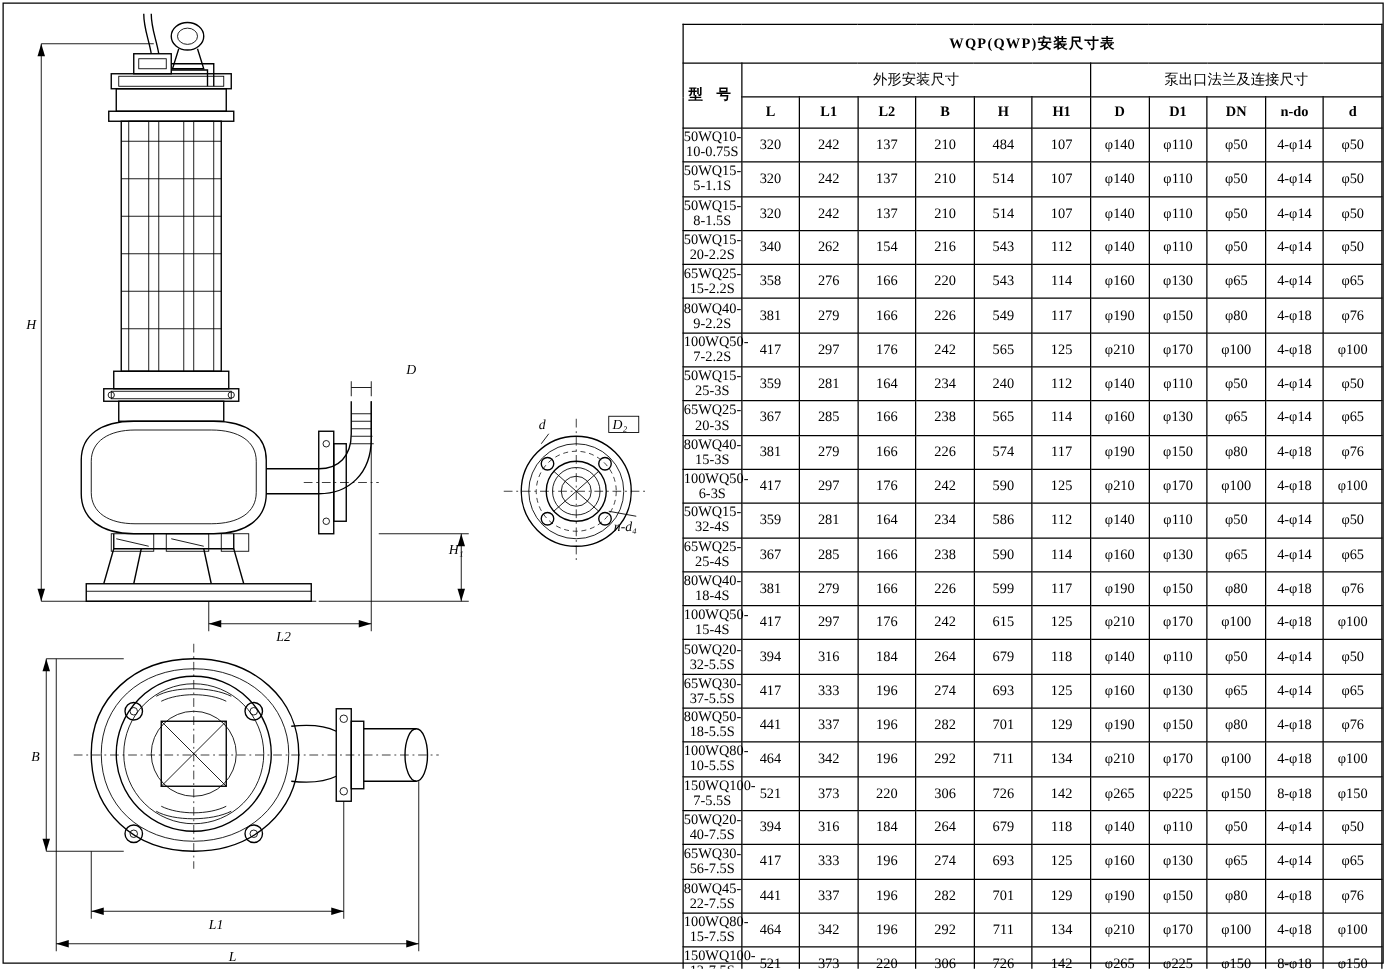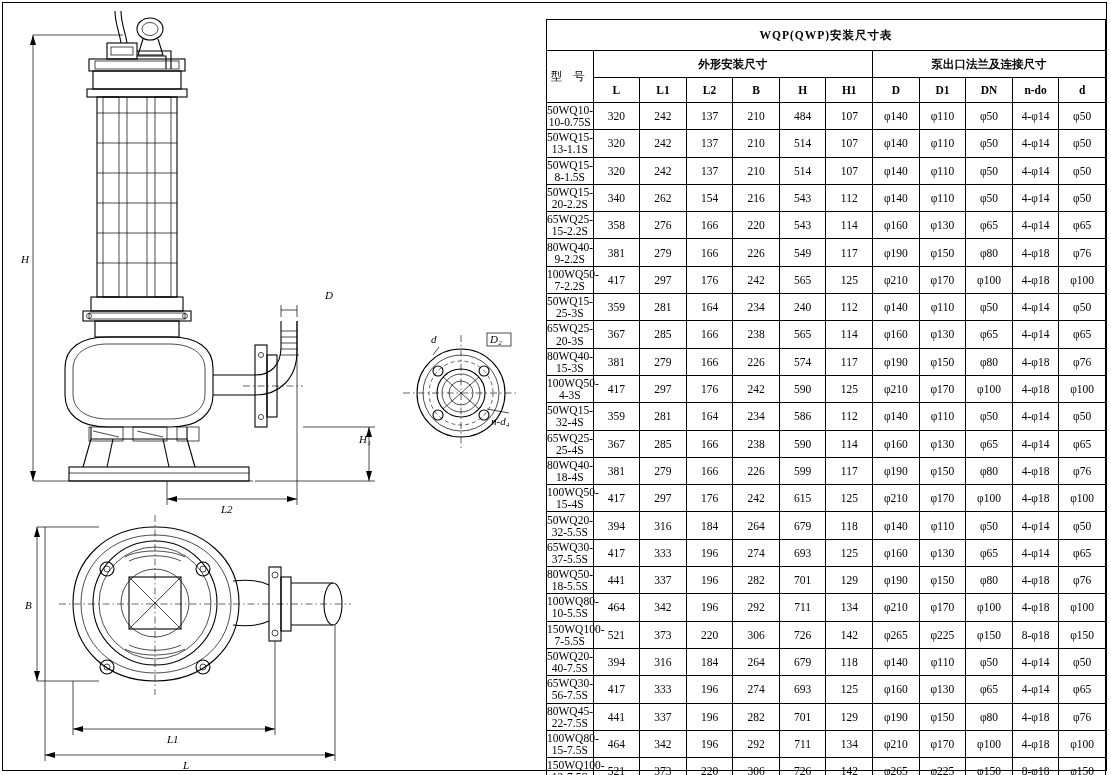--- a/index.html
+++ b/index.html
@@ -10,22 +10,22 @@
   .outer-frame{position:absolute;left:2px;top:2px;width:1105px;height:769px;border:1px solid #000;box-sizing:border-box;}
 
   
   .drawing{position:absolute;left:3px;top:3px;width:542px;height:767px;overflow:hidden;}
 
   
   .table-wrap{position:absolute;left:546px;top:19px;width:560px;height:586px;}
   table.dims{border-collapse:collapse;width:100%;height:100%;table-layout:fixed;}
   table.dims td,table.dims th{border:1px solid #000;text-align:center;vertical-align:middle;font-family:"Liberation Serif",serif;font-size:11.5px;padding:0;line-height:1.05;}
   .tbl-title{font-size:15px;font-weight:bold;letter-spacing:1px;height:30px;}
-  .grp-head{font-size:13px;font-weight:bold;height:26px;}
-  .model-head{font-size:13.5px;font-weight:normal;letter-spacing:4px;}
+  .grp-head{font-size:13px;font-weight:normal;height:26px;}
+  .model-head{font-size:13.5px;font-weight:bold;letter-spacing:4px;}
   .col-head{font-size:12px;font-weight:bold;height:24px;}
   td.model{font-size:11px;letter-spacing:0px;}
   .row td{height:26.3px;}
   .c-l{width:40px}.c-l1{width:40px}.c-l2{width:40px}.c-b{width:38px}.c-h{width:38px}.c-h1{width:36px}
   .c-d{width:42px}.c-d1{width:42px}.c-dn{width:40px}.c-ndo{width:50px}.c-dd{width:42px}
   .c-model{width:112px}
 
   
   svg{display:block;}
   .ln{stroke:#000;fill:none;}
@@ -286,21 +286,21 @@
             <td class="c-b">210</td>
             <td class="c-h">484</td>
             <td class="c-h1">107</td>
             <td class="c-d">φ140</td>
             <td class="c-d1">φ110</td>
             <td class="c-dn">φ50</td>
             <td class="c-ndo">4-φ14</td>
             <td class="c-dd">φ50</td>
           </tr>
           <tr class="row">
-            <td class="model c-model">50WQ15-13-1.1S</td>
+            <td class="model c-model">50WQ15-5-1.1S</td>
             <td class="c-l">320</td>
             <td class="c-l1">242</td>
             <td class="c-l2">137</td>
             <td class="c-b">210</td>
             <td class="c-h">514</td>
             <td class="c-h1">107</td>
             <td class="c-d">φ140</td>
             <td class="c-d1">φ110</td>
             <td class="c-dn">φ50</td>
             <td class="c-ndo">4-φ14</td>
@@ -412,21 +412,21 @@
             <td class="c-b">226</td>
             <td class="c-h">574</td>
             <td class="c-h1">117</td>
             <td class="c-d">φ190</td>
             <td class="c-d1">φ150</td>
             <td class="c-dn">φ80</td>
             <td class="c-ndo">4-φ18</td>
             <td class="c-dd">φ76</td>
           </tr>
           <tr class="row">
-            <td class="model c-model">100WQ50-4-3S</td>
+            <td class="model c-model">100WQ50-6-3S</td>
             <td class="c-l">417</td>
             <td class="c-l1">297</td>
             <td class="c-l2">176</td>
             <td class="c-b">242</td>
             <td class="c-h">590</td>
             <td class="c-h1">125</td>
             <td class="c-d">φ210</td>
             <td class="c-d1">φ170</td>
             <td class="c-dn">φ100</td>
             <td class="c-ndo">4-φ18</td>

